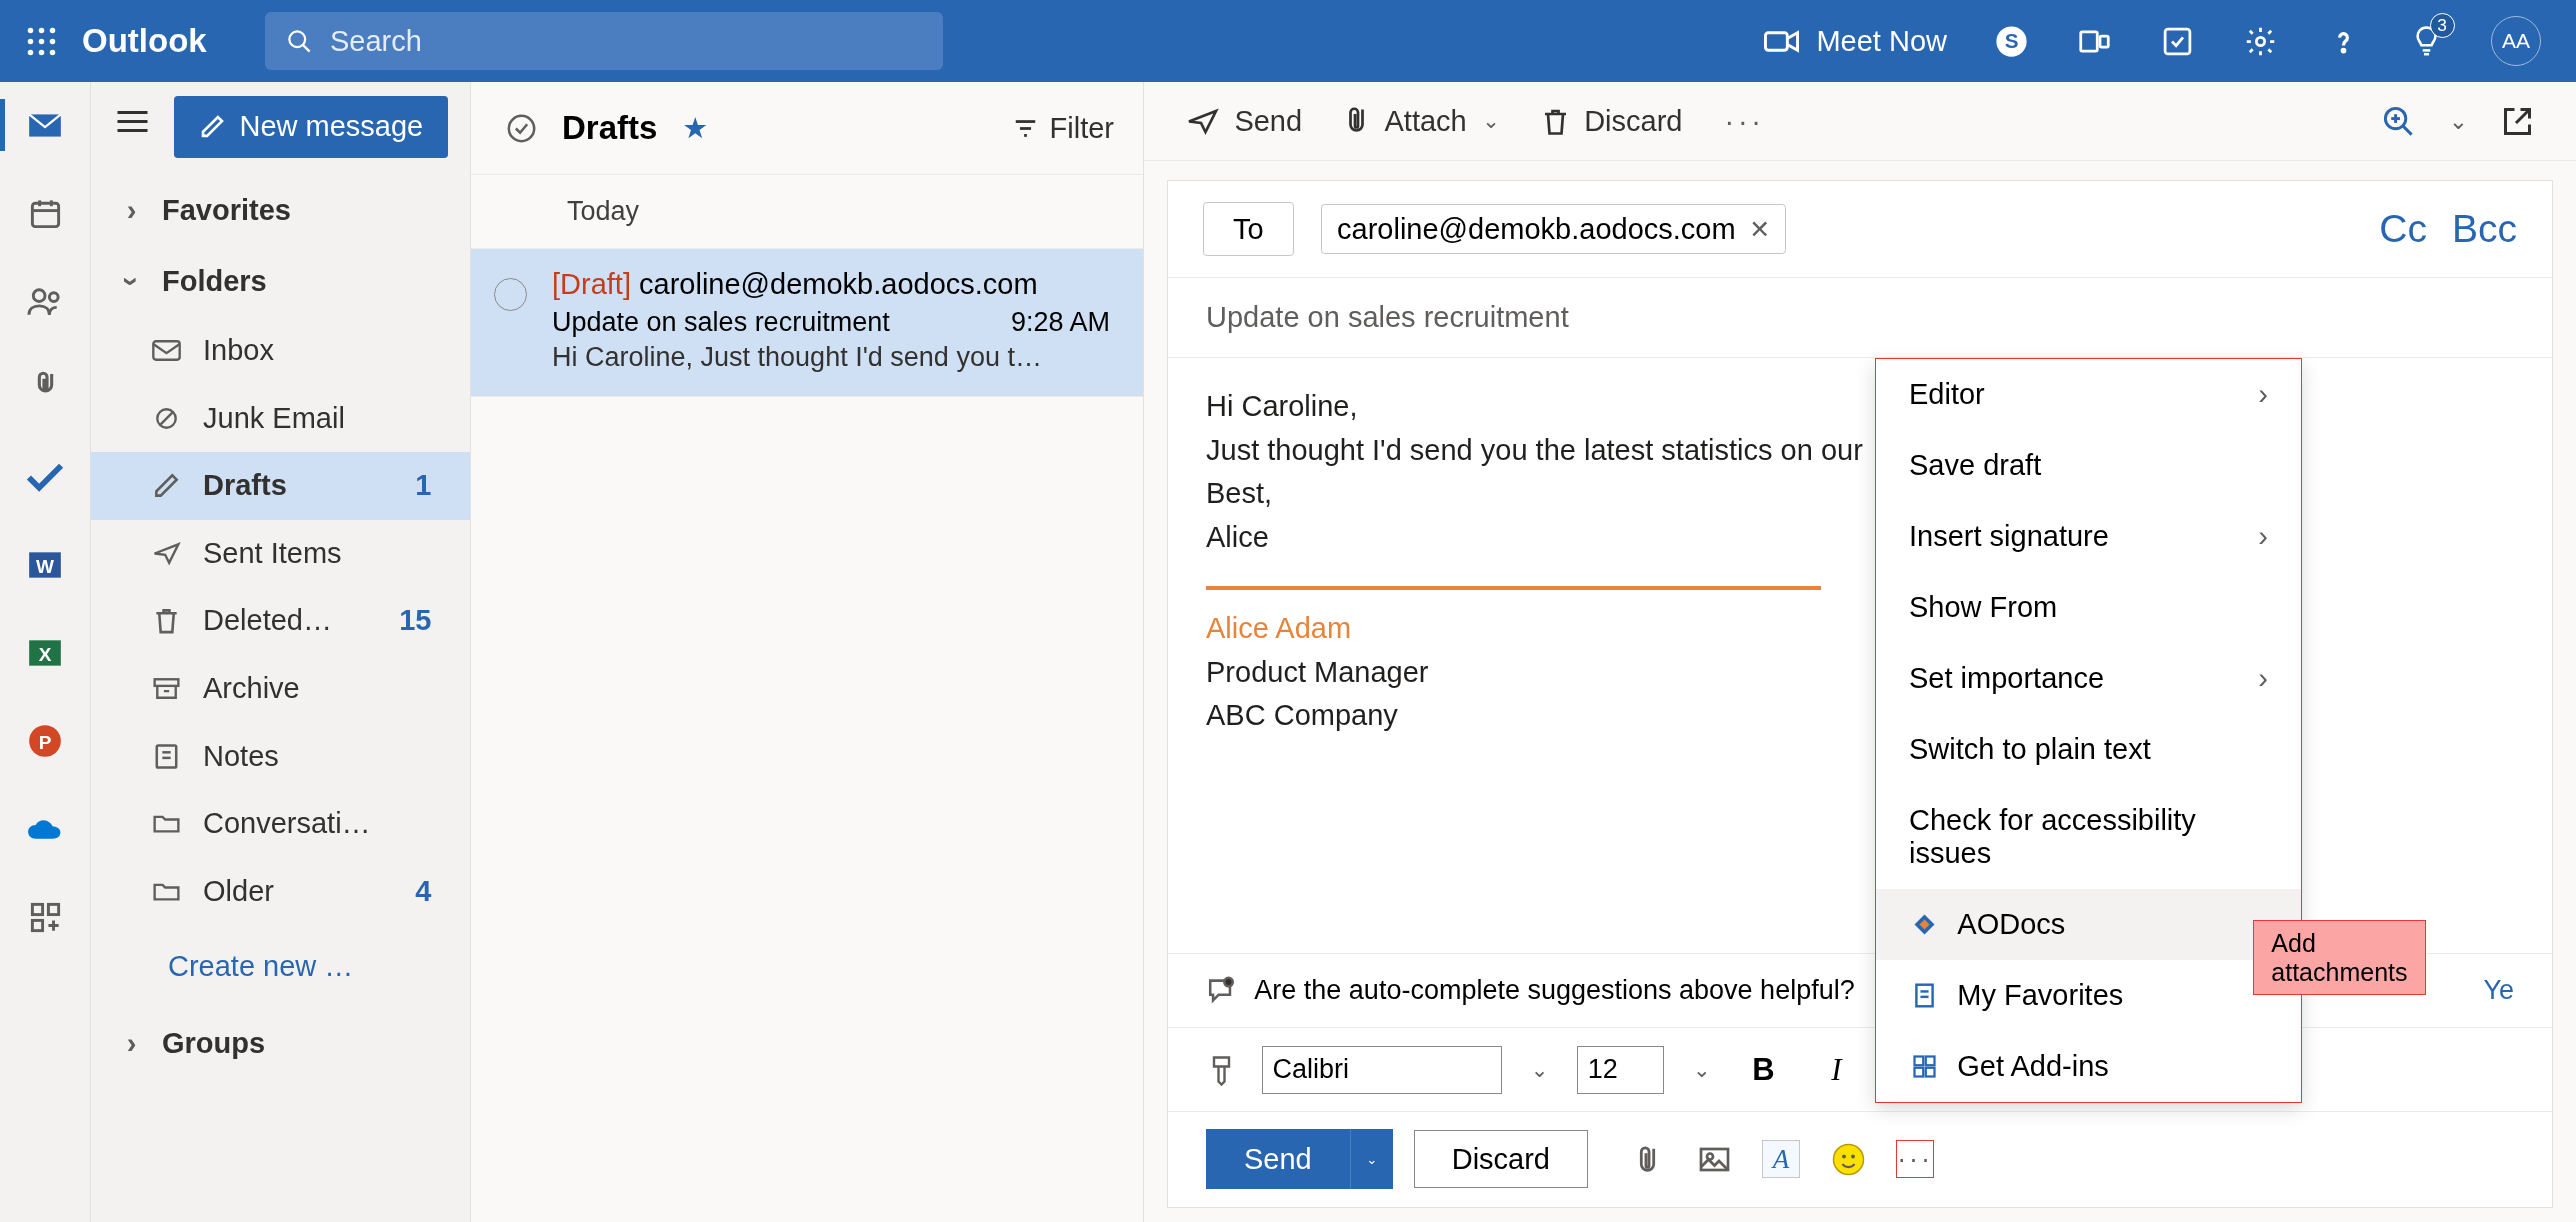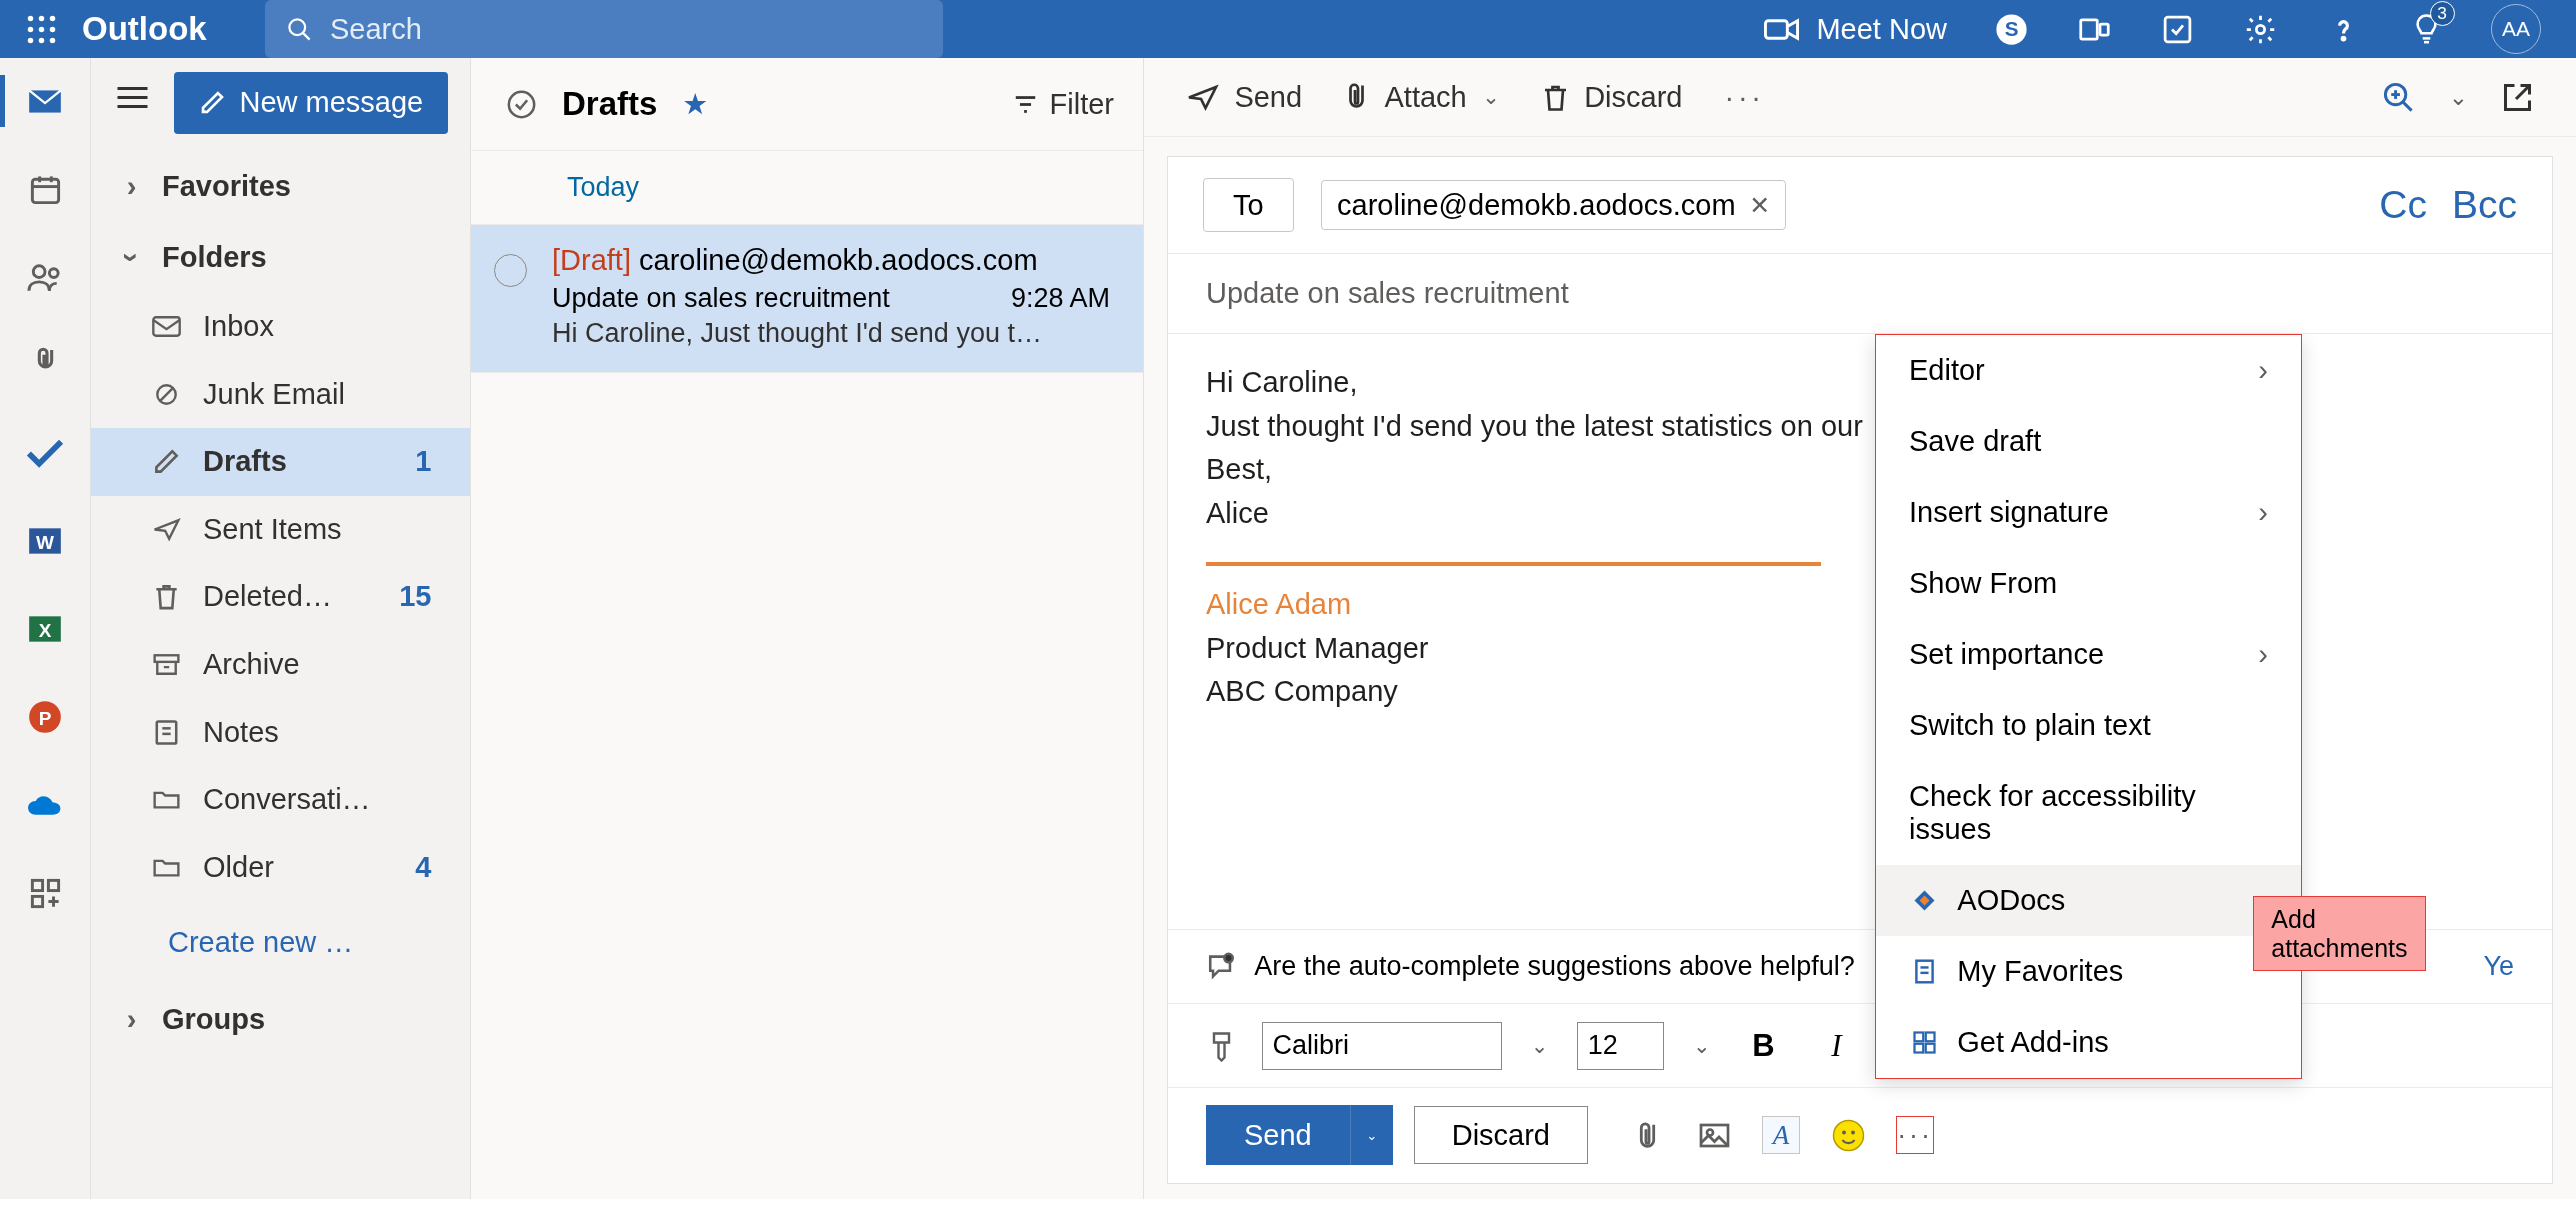--- a/index.html
+++ b/index.html
@@ -1,19 +1,19 @@
 <!DOCTYPE html>
 <html><head>
 <meta charset="utf-8">
 <style>
   * { box-sizing: border-box; margin: 0; padding: 0; font-family: "Segoe UI", Arial, sans-serif; }
   html, body { width: 2576px; height: 1223px; overflow: hidden; background: #fff; }
   body { transform-origin: top left; }
   
-  .topbar { height: 58px; background: #2866B1; display: flex; align-items: center; color: #fff; }
+  .topbar { height: 82px; background: #2866B1; display: flex; align-items: center; color: #fff; }
   .waffle { width: 82px; display: flex; justify-content: center; }
   .app-name { font-size: 33px; font-weight: 600; padding-right: 58px; }
   .search-wrap { width: 678px; }
   .search { width: 100%; height: 58px; background: #4A7EC0; border-radius: 5.8px; display: flex; align-items: center; padding: 0 21px; }
   .search input { flex: 1; background: transparent; border: none; color: #fff; font-size: 29px; outline: none; }
   .search input::placeholder { color: #E4ECF6; }
   .spacer { flex: 1; }
   .top-icons { display: flex; align-items: center; gap: 46px; padding-right: 35px; }
   .meet-now { display: flex; align-items: center; gap: 17.3px; font-size: 29px; }
   .top-icon { width: 37px; height: 37px; display: flex; align-items: center; justify-content: center; }
@@ -37,21 +37,21 @@
   .folder.sel { background: #CFE0F4; }
   .folder .f-icon { width: 31px; height: 31px; display: flex; align-items: center; justify-content: center; color: #605E5C; }
   .folder .count { margin-left: auto; color: #2866B1; font-weight: 600; padding-right: 9.6px; }
   .create-new { color: #2866B1; padding: 25px 29px 25px 77px; cursor: pointer; }
   
   .msglist { width: 673px; border-right: 1px solid #E1E1E1; background: #FAF9F8; }
   .ml-head { display: flex; align-items: center; padding: 27px 29px 27px 35px; gap: 25px; border-bottom: 1px solid #EDEBE9; }
   .ml-title { font-size: 33px; font-weight: 600; }
   .star { color: #2866B1; font-size: 29px; }
   .filter { margin-left: auto; display: flex; align-items: center; gap: 11.5px; font-size: 29px; color: #323130; }
-  .ml-group { padding: 21px 38px; font-size: 27px; color: #0369a1; font-weight: 400; border-bottom: 1px solid #EDEBE9; padding-left: 96px; }
+  .ml-group { padding: 21px 38px; font-size: 27px; color: #404040; font-weight: 400; border-bottom: 1px solid #EDEBE9; padding-left: 96px; }
   .ml-item { background: #CFE0F4; padding: 19px 33px 23px 23px; display: flex; gap: 25px; border-bottom: 1px solid #EDEBE9; cursor: pointer; }
   .ml-sel { display: flex; align-items: flex-start; padding-top: 9.6px; }
   .unsel { width: 33px; height: 33px; border: 1.9px solid #8A8886; border-radius: 50%; }
   .ml-body { flex: 1; min-width: 0; }
   .ml-from { font-size: 29px; white-space: nowrap; overflow: hidden; text-overflow: ellipsis; }
   .draft-tag { color: #C43E1C; }
   .ml-row2 { display: flex; justify-content: space-between; font-size: 27px; margin-top: 5.8px; }
   .ml-prev { font-size: 27px; color: #323130; white-space: nowrap; overflow: hidden; text-overflow: ellipsis; margin-top: 3.8px; }
   
   .compose-col { flex: 1; display: flex; flex-direction: column; background: #FAF9F8; }

